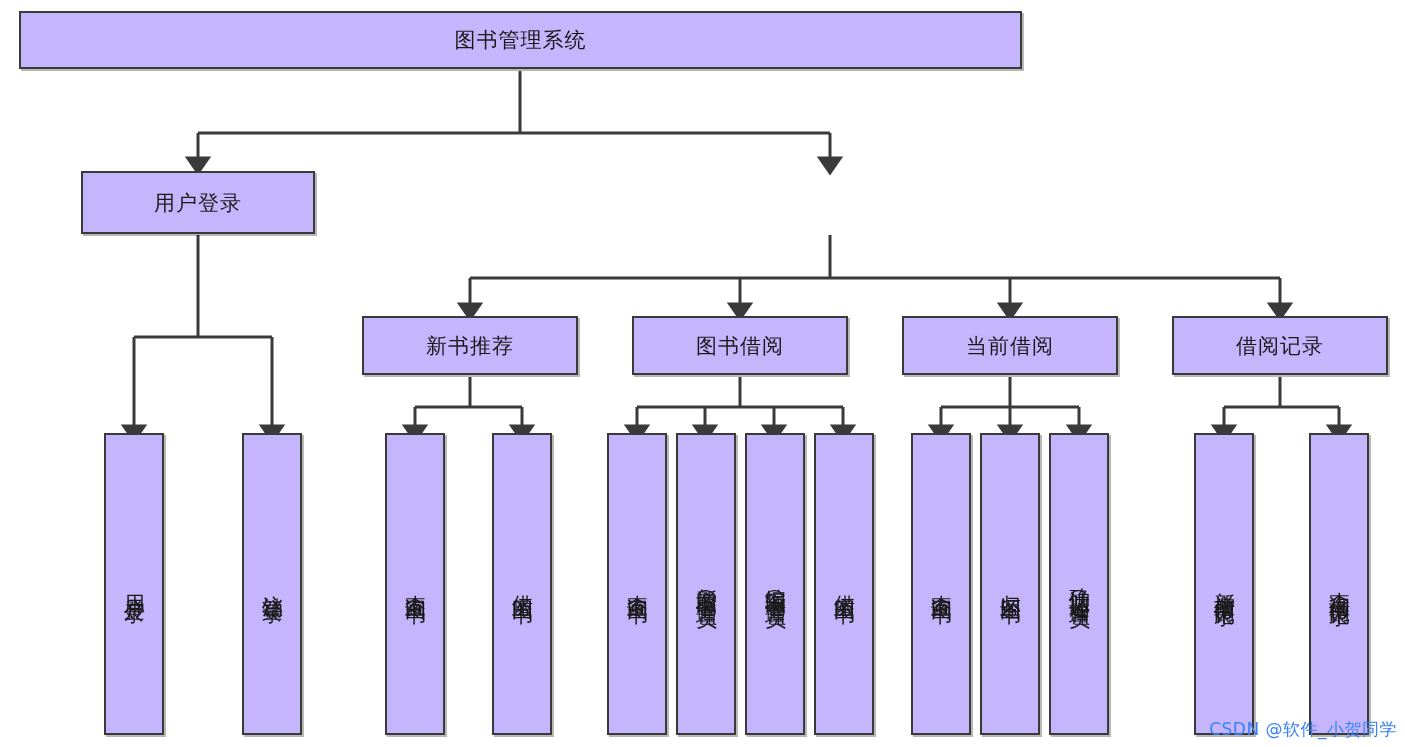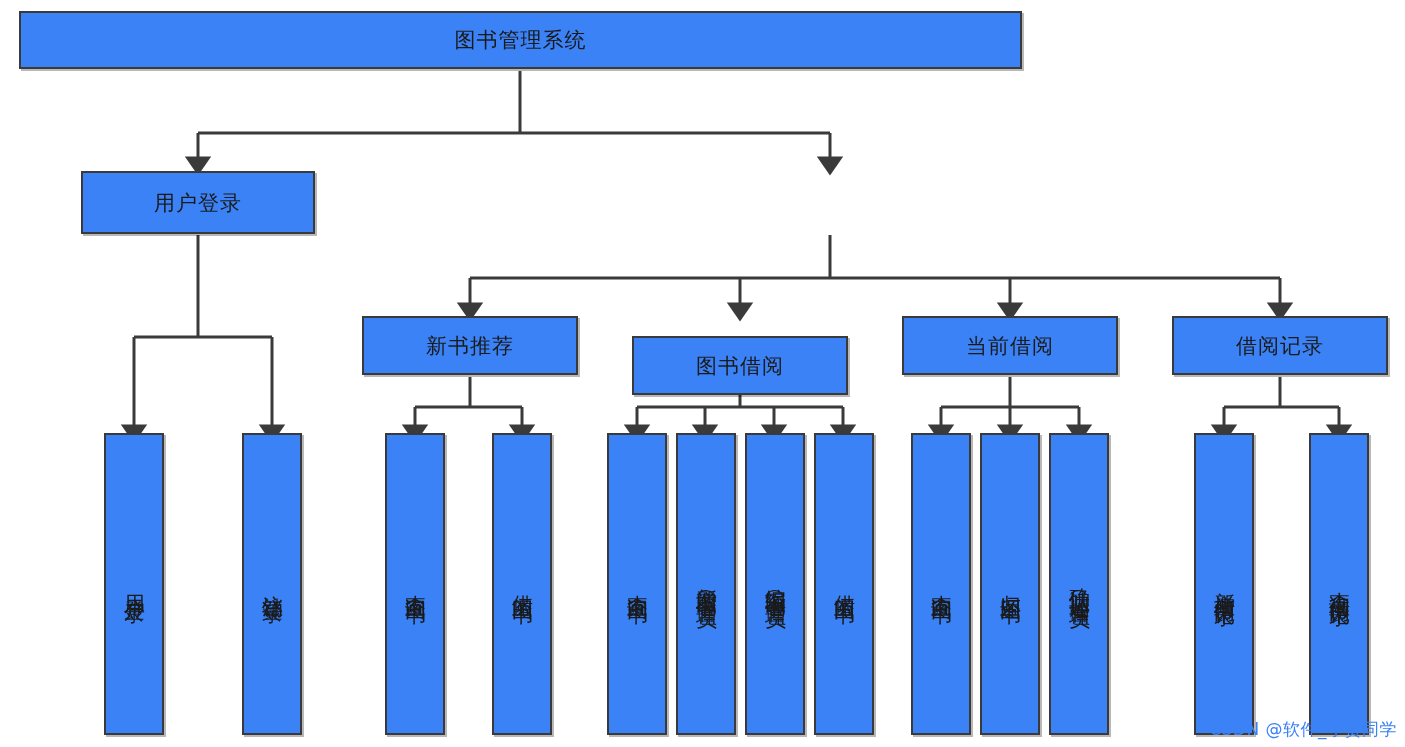--- a/index.html
+++ b/index.html
@@ -20,21 +20,21 @@
   #edges {
     position: absolute;
     left: 0;
     top: 0;
     width: 1405px;
     height: 747px;
   }
   .node {
     position: absolute;
     box-sizing: border-box;
-    background: #3b82f6;
+    background: #c4b5fd;
     border: 2px solid #3a3a3a;
     box-shadow: 2px 2px 0 rgba(0,0,0,0.28);
     display: flex;
     align-items: center;
     justify-content: center;
     color: #1a1a1a;
     z-index: 2;
   }
   .node.horiz {
     font-size: 21px;
@@ -125,21 +125,21 @@
     <span>图书管理系统</span>
   </div>
 
   <div class="node horiz" style="left:81px; top:171px; width:234px; height:63px;">
     <span>用户登录</span>
   </div>
 
   <div class="node horiz" style="left:362px; top:316px; width:216px; height:59px;font-family:Liberation Serif, serif;">
     <span>新书推荐</span>
   </div>
-  <div class="node horiz" style="left:632px; top:316px; width:216px; height:59px;margin-top:20px;">
+  <div class="node horiz" style="left:632px; top:316px; width:216px; height:59px;">
     <span>图书借阅</span>
   </div>
   <div class="node horiz" style="left:1172px; top:316px; width:216px; height:59px;">
     <span>借阅记录</span>
   </div>
   <div class="node horiz" style="left:902px; top:316px; width:216px; height:59px;">
     <span>当前借阅</span>
   </div>
 
   <div class="node vert" style="left:104px; top:433px; width:60px; height:302px;">

